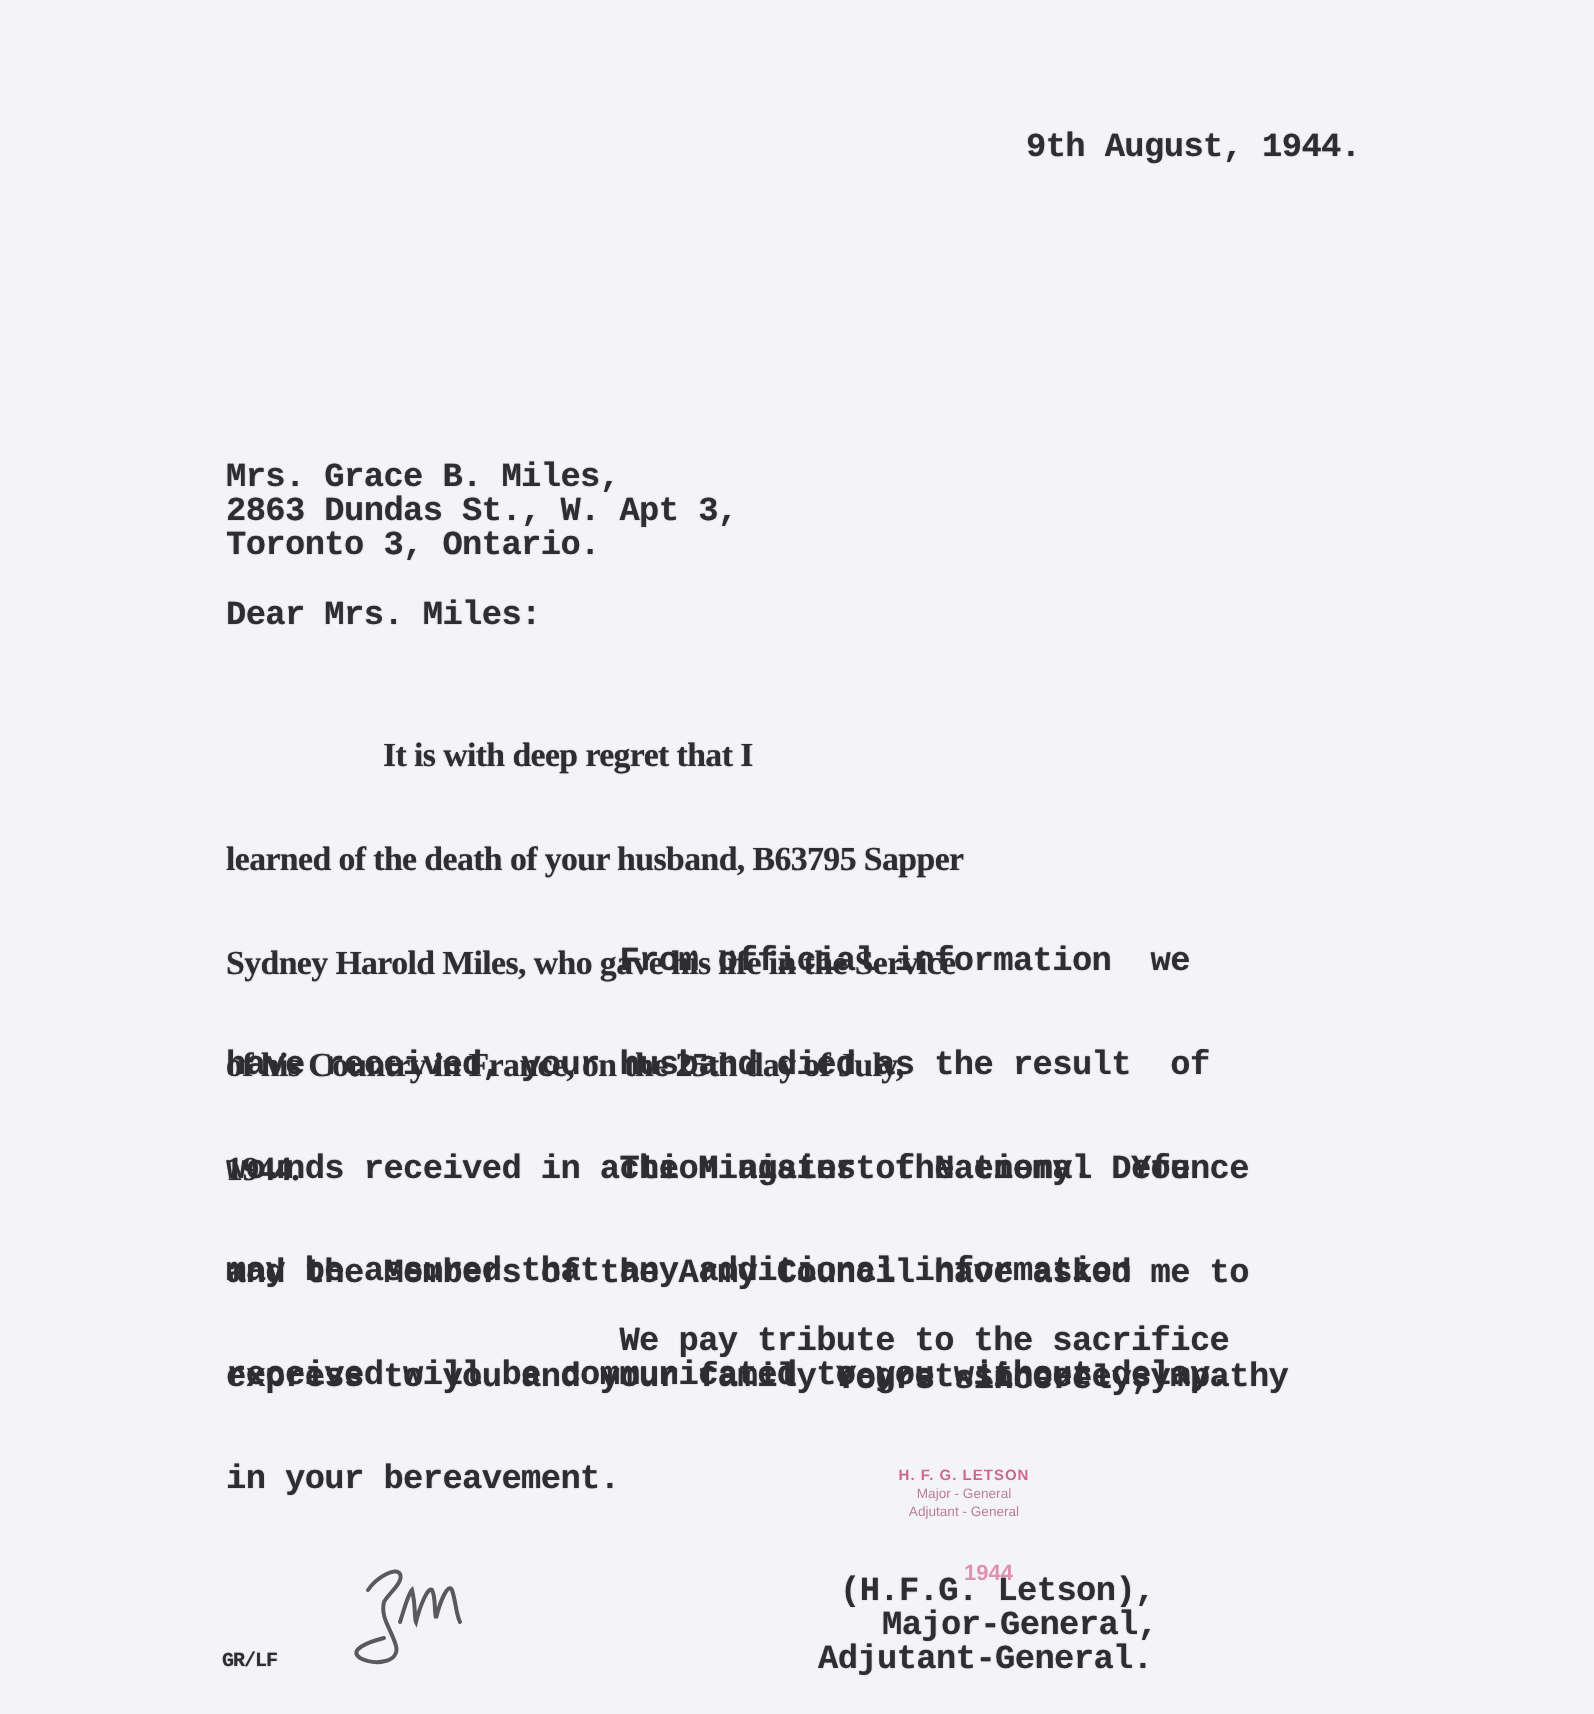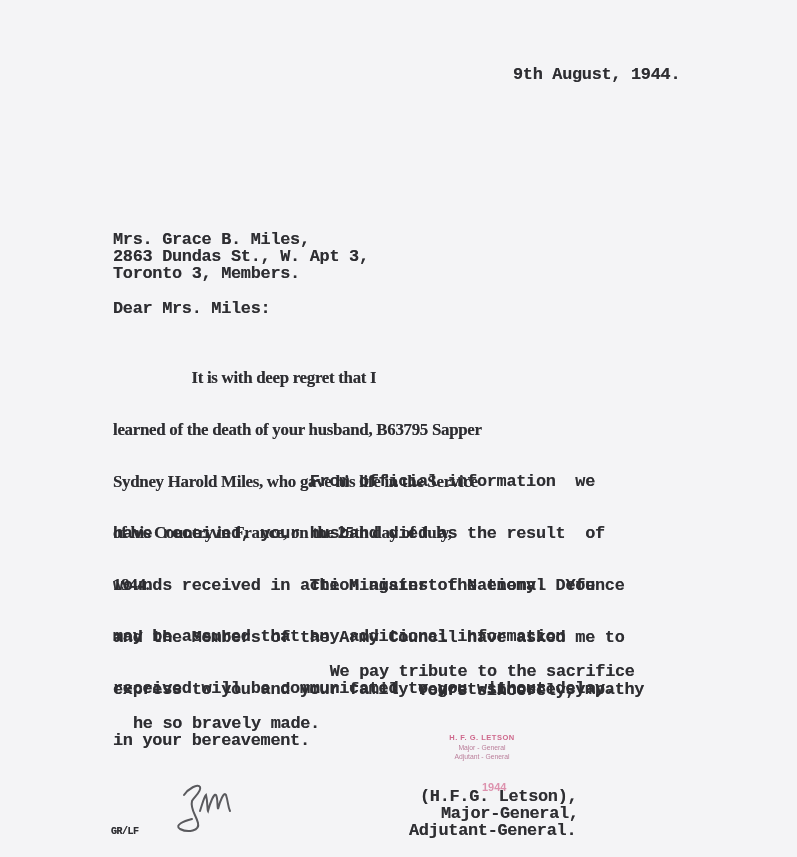--- a/index.html
+++ b/index.html
@@ -68,21 +68,21 @@
   </style>
 </head>
 <body>
 
 <div class="page">
 
   <div class="line" style="left:513px; top:66px;">9th August, 1944.</div>
 
   <div class="line" style="left:113px; top:231px;">Mrs. Grace B. Miles,</div>
   <div class="line" style="left:113px; top:248px;">2863 Dundas St., W. Apt 3,</div>
-  <div class="line" style="left:113px; top:265px;">Toronto 3, Members.</div>
+  <div class="line" style="left:113px; top:265px;">Toronto 3, Ontario.</div>
 
   <div class="line" style="left:113px; top:300px;">Dear Mrs. Miles:</div>
 
   <div class="para" style="top:335px;font-family:Liberation Serif, serif;">
     <div>                    It is with deep regret that I</div>
     <div>learned of the death of your husband, B63795 Sapper</div>
     <div>Sydney Harold Miles, who gave his life in the Service</div>
     <div>of his Country in France, on the 25th day of July,</div>
     <div>1944.</div>
   </div>
@@ -95,23 +95,22 @@
     <div>received will be communicated to you without delay.</div>
   </div>
 
   <div class="para" style="top:543px;">
     <div>                    The Minister of National Defence</div>
     <div>and the Members of the Army Council have asked me to</div>
     <div>express to you and your family regret sincere sympathy</div>
     <div>in your bereavement.</div>
   </div>
 
-  <div class="para" style="top:629px;margin-left:20px;">
+  <div class="para" style="top:629px;">
     <div>                    We pay tribute to the sacrifice</div>
-    <div>he so bravely made.</div>
   </div>
 
   <div class="line" style="left:418px; top:682px;">Yours sincerely,</div>
 
   <div class="stamp">
     <div class="s1">H. F. G. LETSON</div>
     <div class="s2">Major - General</div>
     <div class="s3">Adjutant - General</div>
   </div>
 

